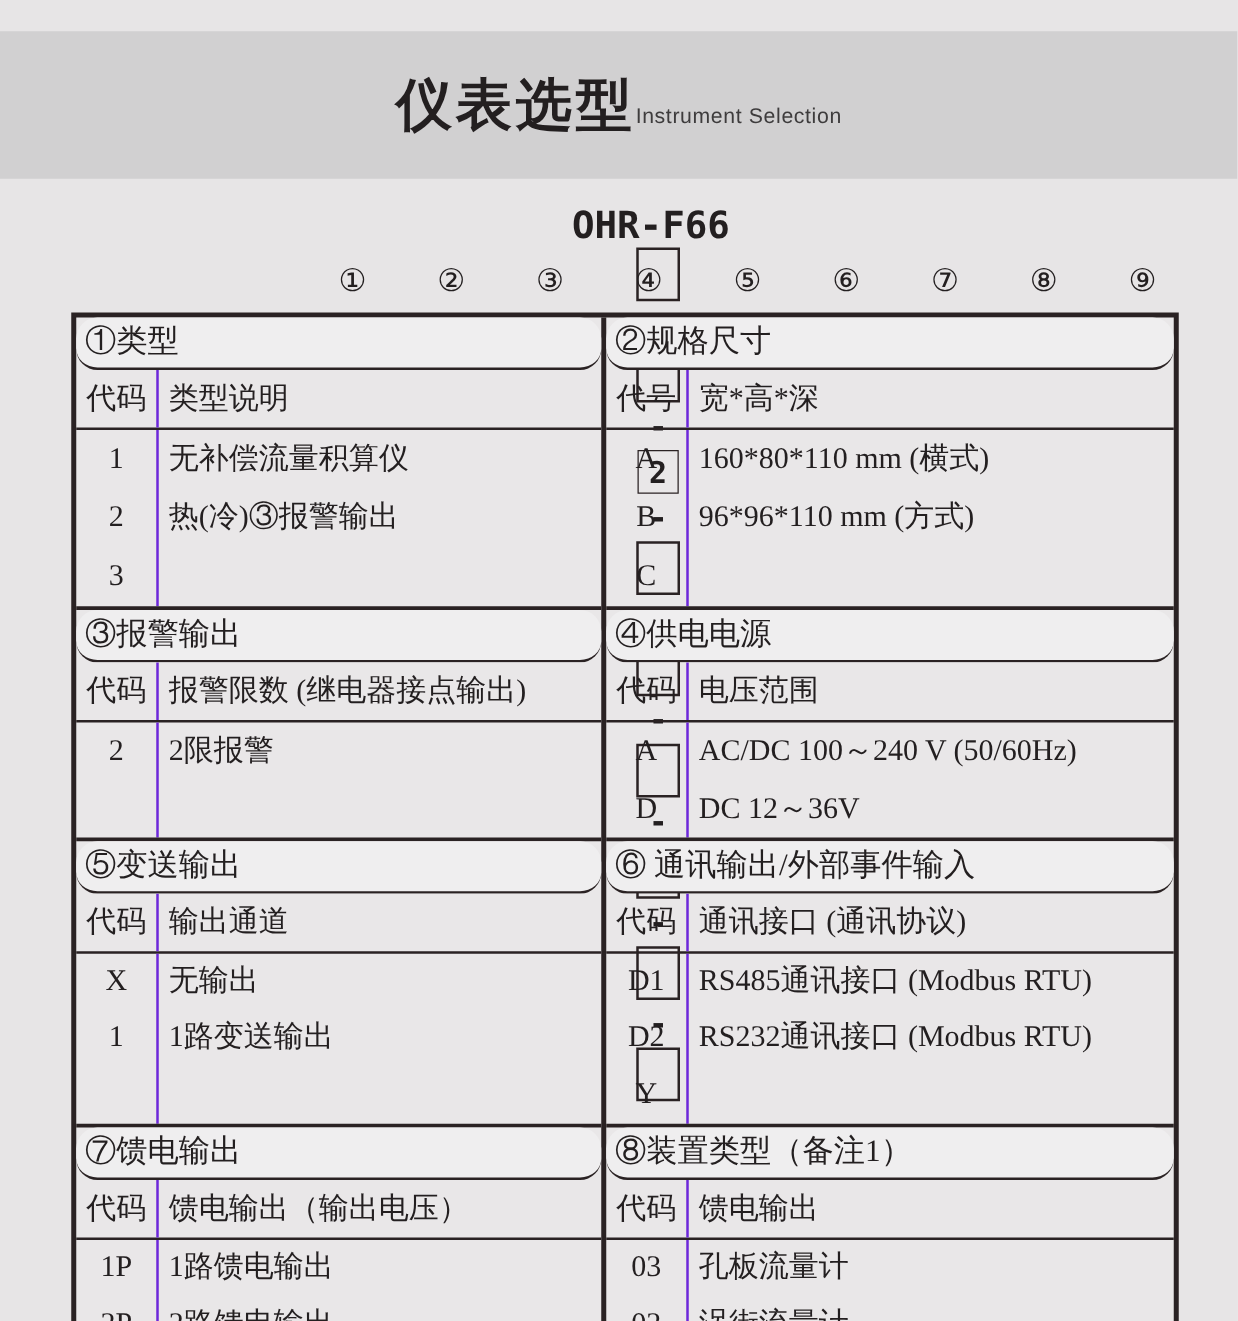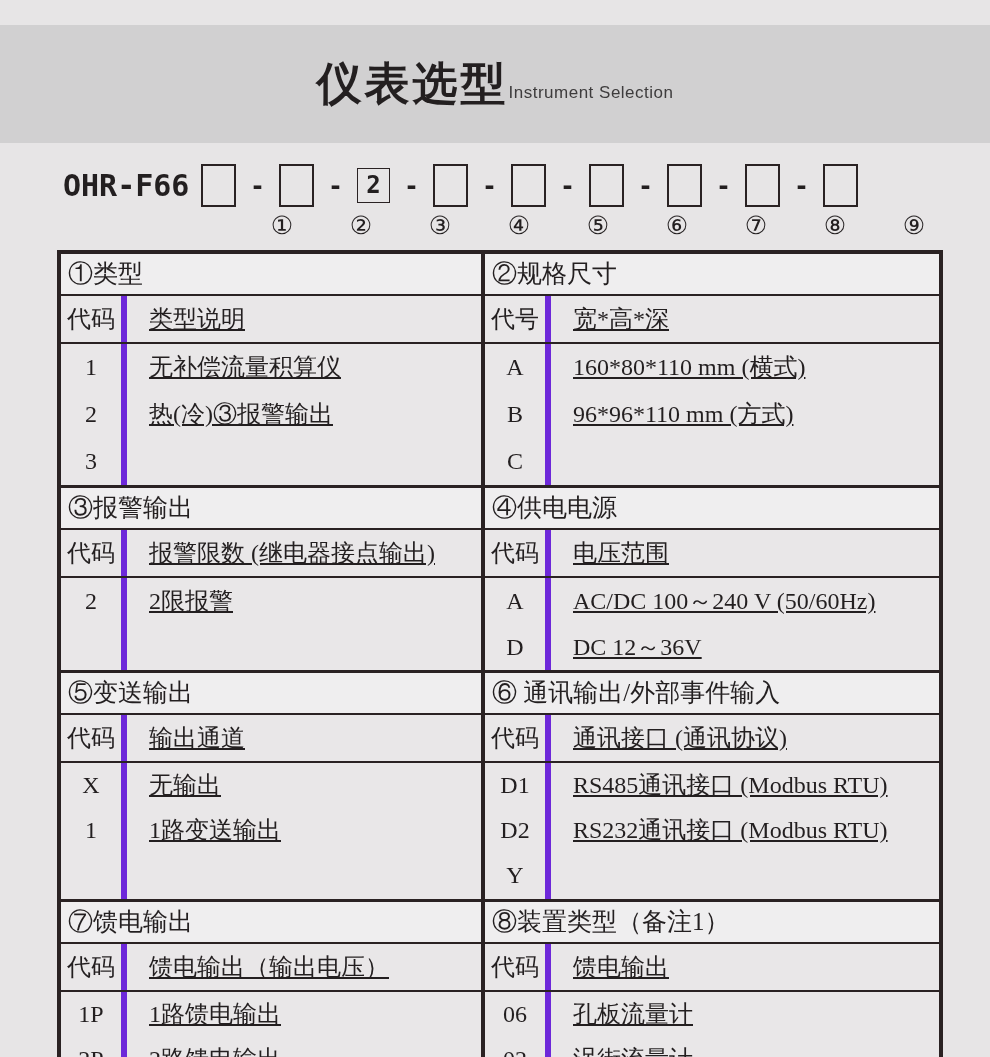--- a/index.html
+++ b/index.html
@@ -19,21 +19,21 @@
     font-family:"Liberation Sans", sans-serif;
     font-size:45px; font-weight:bold; letter-spacing:3px; line-height:1.05;
   }
   .subtitle {
     font-family:"Liberation Sans", sans-serif;
     font-size:17px; color:#3e3c3d; margin-top:18px; letter-spacing:0.5px;
   }
 
   
   .model-area { margin:20px 0 0 63px; }
-  .model-row { display:flex; align-items:center; height:44px; }
+  .model-row { display:flex; align-items:center; height:44px;flex-direction:column; }
   .model-prefix {
     font-family:"DejaVu Sans Mono", monospace;
     font-weight:bold; font-size:30px; width:138px; flex:none;
   }
   .box {
     width:31px; height:39px; flex:none;
     border:2.5px solid #2a2223;
     display:flex; align-items:center; justify-content:center;
     font-family:"DejaVu Sans Mono", monospace; font-weight:bold; font-size:24px;
   }
@@ -53,28 +53,28 @@
     border:4px solid #2a2223; background:#e9e7e8;
     display:flex; align-items:stretch;
   }
   .half { display:flex; flex-direction:column; box-sizing:border-box; }
   .half-left  { width:424px; border-right:4px solid #2a2223; }
   .half-right { flex:1; }
   .section + .section { border-top:3px solid #2a2223; }
   .sec-title {
     height:40px; line-height:40px; padding-left:7px;
     font-size:25px; border-bottom:2px solid #2a2223;
-    background:#efeeef; white-space:nowrap; overflow:hidden;
+    background:#efeeef; white-space:nowrap; overflow:hidden;border-radius:17px;
   }
   .sec-sub { display:flex; height:46px; border-bottom:2px solid #2a2223; }
   .code-col {
     width:66px; flex:none; box-sizing:border-box;
-    border-right:6px solid #6d28d9; text-align:center;
-  }
-  .desc-col { flex:1; padding-left:22px; overflow:hidden; white-space:nowrap;text-decoration:underline; }
+    border-right:2px solid #6d28d9; text-align:center;
+  }
+  .desc-col { flex:1; padding-left:8px; overflow:hidden; white-space:nowrap; }
   .sec-sub .code-col, .sec-sub .desc-col { line-height:46px; font-size:24px; }
   .sec-data { display:flex; }
   .line { font-size:24px; white-space:nowrap; }
   .lh47 .line { height:47px; line-height:47px; }
   .lh46 .line { height:46px; line-height:46px; }
   .lh45 .line { height:45px; line-height:45px; }
   .d-p1 { height:141px; }
   .d-p2 { height:92px;  }
   .d-p3 { height:136px; }
   .d-p4 { height:96px;  }
@@ -257,21 +257,21 @@
     </div>
 
     <div class="section">
       <div class="sec-title">⑧装置类型（备注1）</div>
       <div class="sec-sub">
         <div class="code-col">代码</div>
         <div class="desc-col">馈电输出</div>
       </div>
       <div class="sec-data d-p4 lh45">
         <div class="code-col">
-          <div class="line">06</div>
+          <div class="line">03</div>
           <div class="line">02</div>
         </div>
         <div class="desc-col">
           <div class="line">孔板流量计</div>
           <div class="line">涡街流量计</div>
         </div>
       </div>
     </div>
 
   </div>

